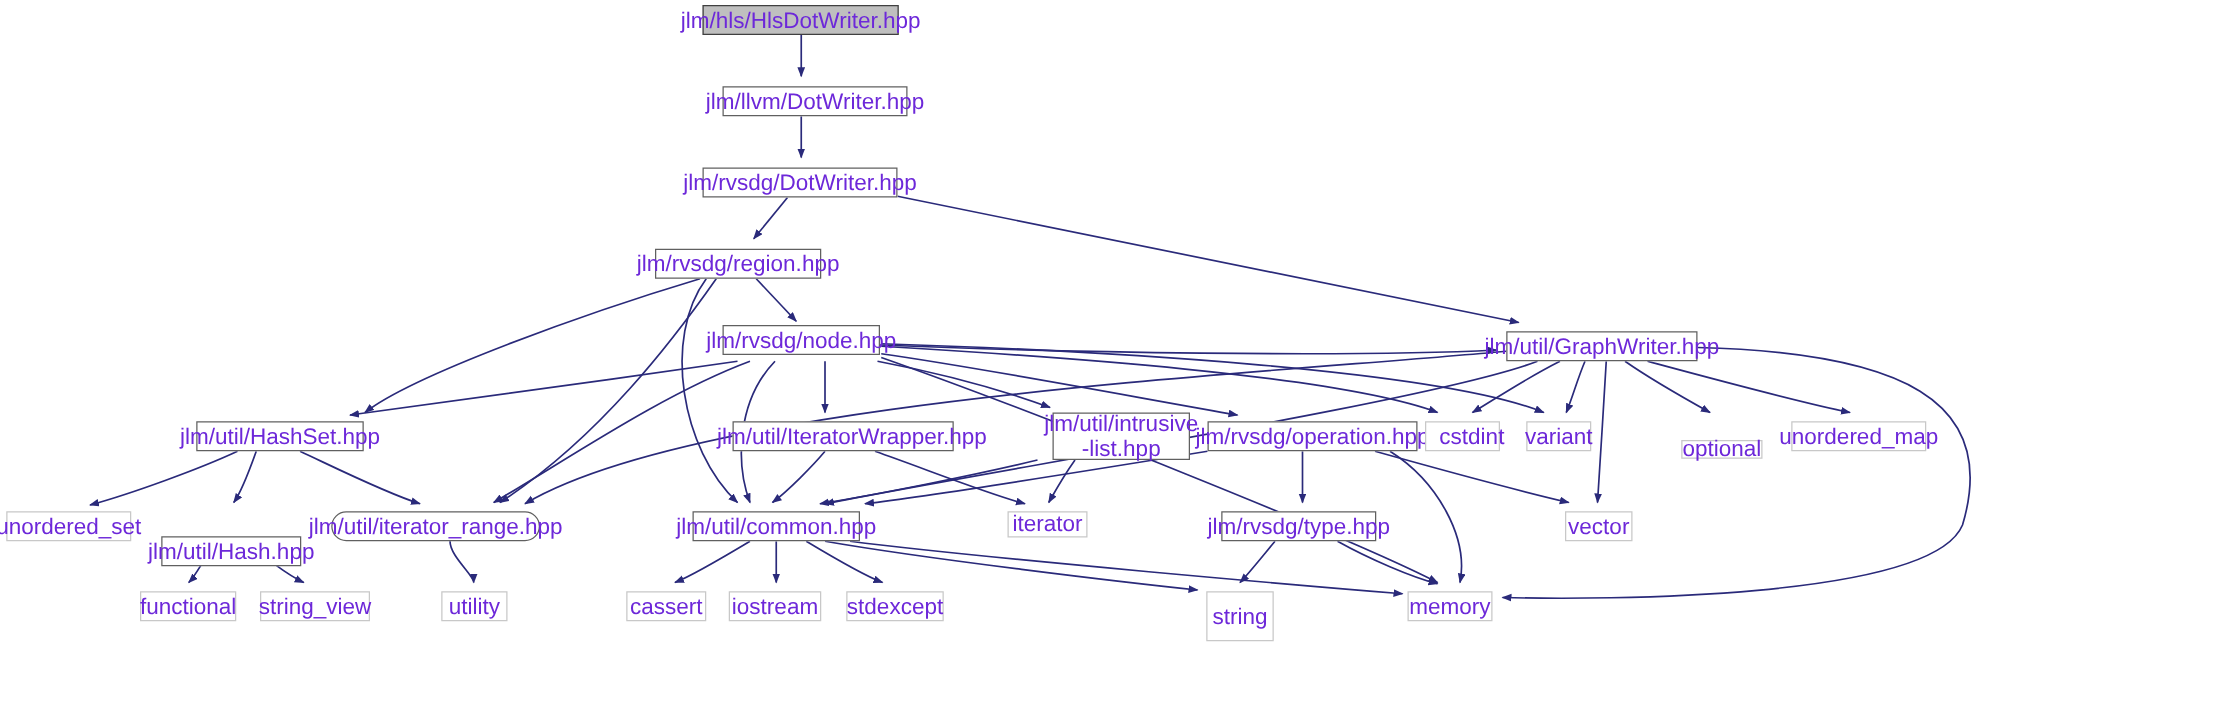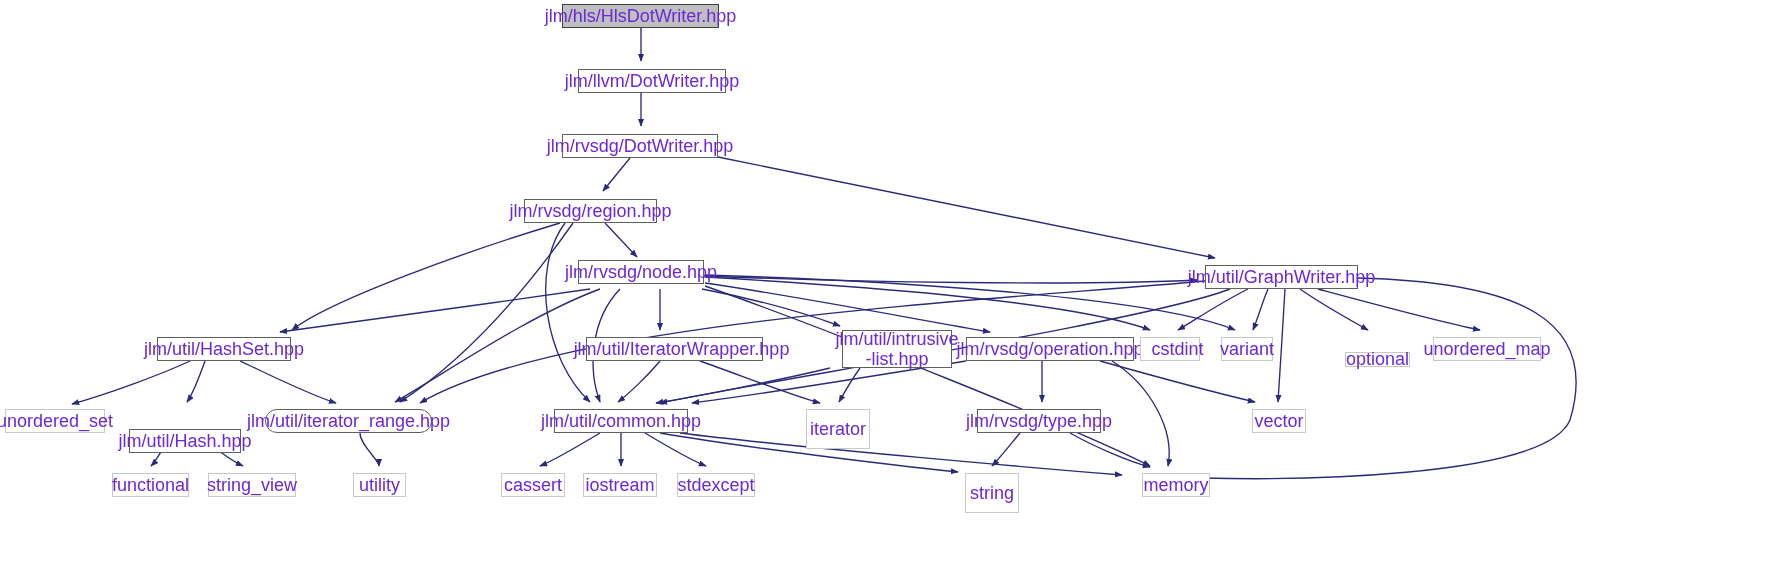--- a/index.html
+++ b/index.html
@@ -85,25 +85,25 @@
 -list.hpp</div>
       <div class="node proj" style="left: 966px; top: 337px; width: 168px; height: 24px;">jlm/rvsdg/operation.hpp</div>
       <div class="node lib" style="left: 1140px; top: 337px; width: 60px; height: 24px; padding-left: 15px;">cstdint</div>
       <div class="node lib" style="left: 1221px; top: 337px; width: 52px; height: 24px;">variant</div>
       <div class="node lib" style="left: 1345px; top: 352px; width: 65px; height: 15px;">optional</div>
       <div class="node lib" style="left: 1433px; top: 337px; width: 108px; height: 24px;">unordered_map</div>
       <div class="node lib" style="left: 5px; top: 409px; width: 100px; height: 24px;">unordered_set</div>
       <div class="node proj" style="left: 129px; top: 409px; width: 112px; height: 24px; margin-top: 20px;">jlm/util/Hash.hpp</div>
       <div class="node proj" style="left: 265px; top: 409px; width: 167px; height: 24px; border-radius: 12px;">jlm/util/iterator_range.hpp</div>
       <div class="node proj" style="left: 554px; top: 409px; width: 134px; height: 24px;">jlm/util/common.hpp</div>
-      <div class="node lib" style="left: 806px; top: 409px; width: 64px; height: 40px;">iterator</div>
+      <div class="node lib" style="left: 806px; top: 409px; width: 64px; height: 21px;">iterator</div>
       <div class="node proj" style="left: 977px; top: 409px; width: 124px; height: 24px;">jlm/rvsdg/type.hpp</div>
       <div class="node lib" style="left: 1252px; top: 409px; width: 54px; height: 24px;">vector</div>
       <div class="node lib" style="left: 112px; top: 473px; width: 77px; height: 24px;">functional</div>
       <div class="node lib" style="left: 208px; top: 473px; width: 88px; height: 24px;">string_view</div>
       <div class="node lib" style="left: 353px; top: 473px; width: 53px; height: 24px;">utility</div>
       <div class="node lib" style="left: 501px; top: 473px; width: 64px; height: 24px;">cassert</div>
       <div class="node lib" style="left: 583px; top: 473px; width: 74px; height: 24px;">iostream</div>
       <div class="node lib" style="left: 677px; top: 473px; width: 78px; height: 24px;">stdexcept</div>
       <div class="node lib" style="left: 965px; top: 473px; width: 54px; height: 40px;">string</div>
-      <div class="node lib" style="left: 1126px; top: 473px; width: 68px; height: 24px; margin-left: 16px;">memory</div>
+      <div class="node lib" style="left: 1126px; top: 473px; width: 68px; height: 24px;">memory</div>
     </div>
 </div>
 
 </body></html>

